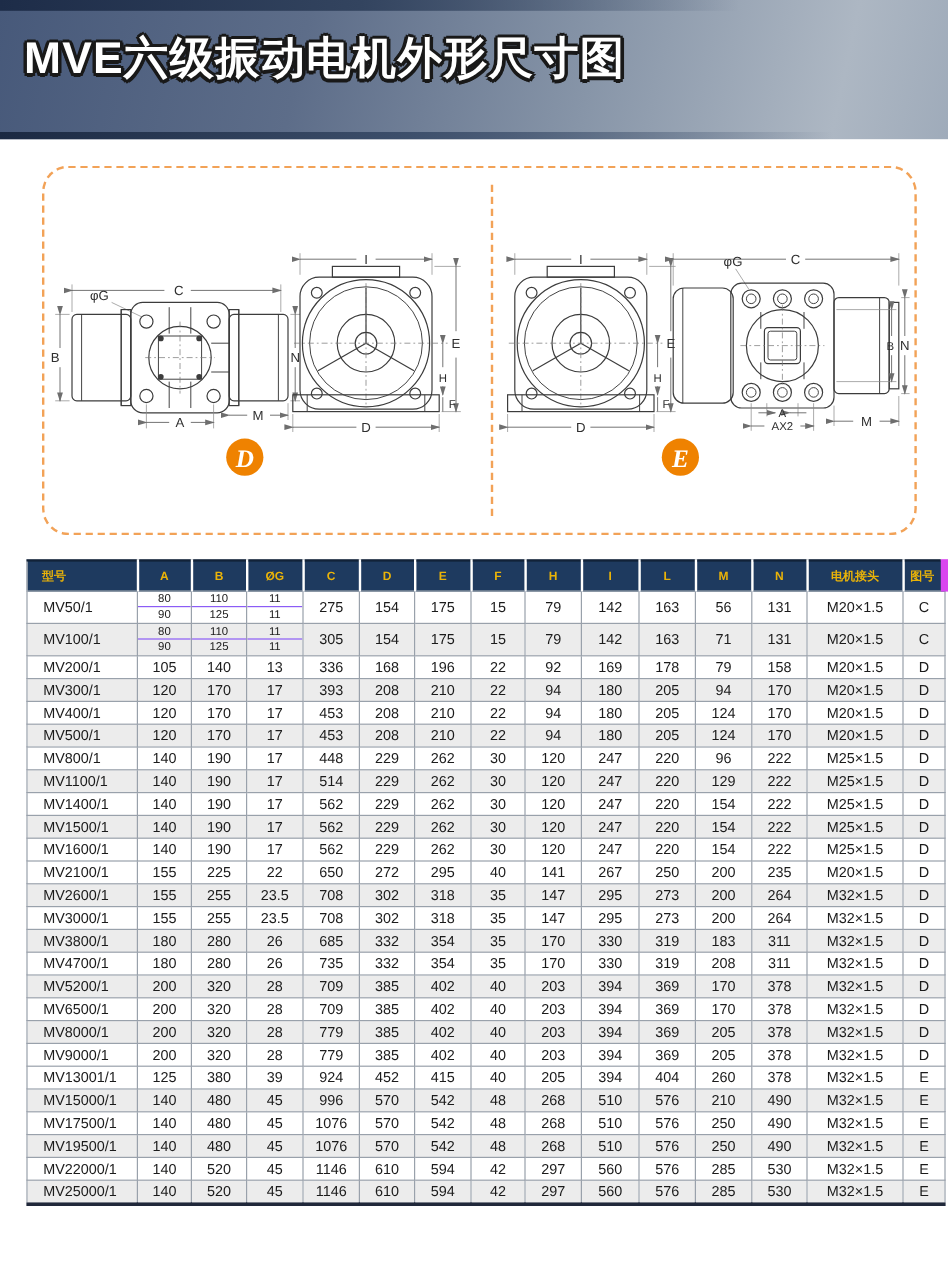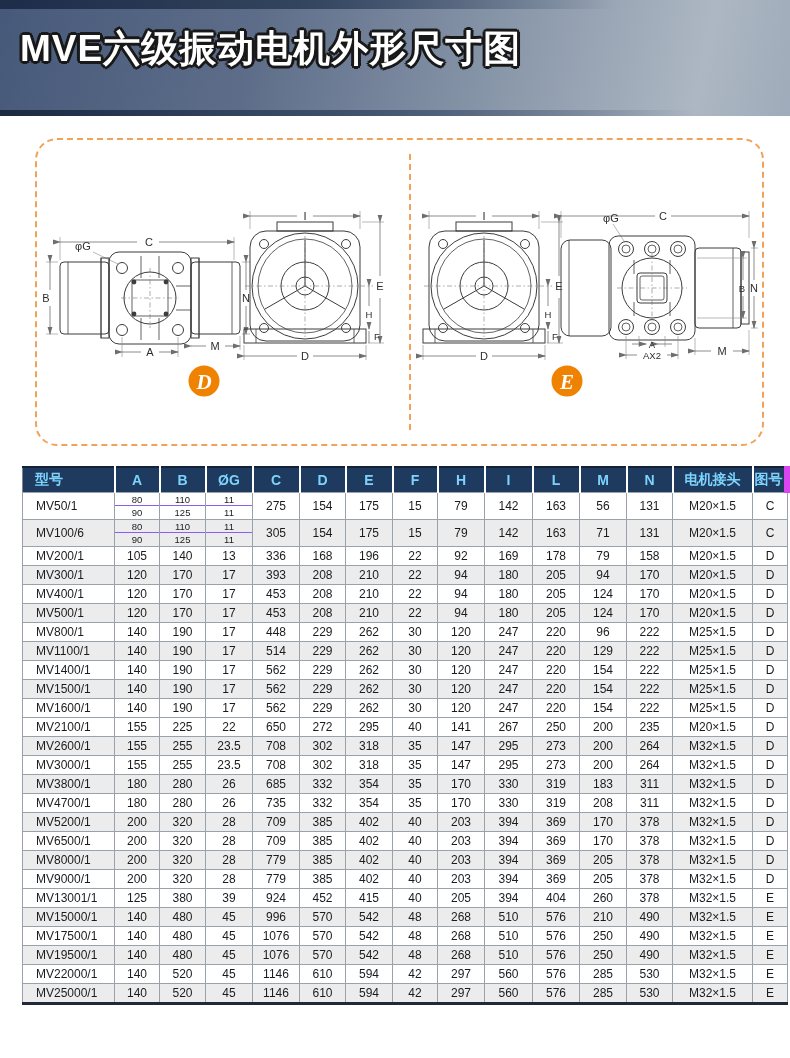--- a/index.html
+++ b/index.html
@@ -31,21 +31,21 @@
   .ext{stroke:#8a8a8a;stroke-width:0.6;fill:none;}
   .cl{stroke:#777;stroke-width:0.6;fill:none;stroke-dasharray:5 2.5 1.5 2.5;}
   .dimtxt{font-family:"Liberation Sans",sans-serif;font-size:11px;fill:#2e2e2e;}
   .dimtxt-s{font-family:"Liberation Sans",sans-serif;font-size:9.5px;fill:#2e2e2e;}
   .badge-circle{fill:#ef8200;}
   .badge-letter{font-family:"Liberation Serif",serif;font-size:21px;font-weight:bold;font-style:italic;fill:#ffffff;text-anchor:middle;}
 
   
   .spec-table{position:absolute;left:22px;top:466px;width:766px;border-collapse:collapse;table-layout:fixed;
     border:1px solid #7d8694;border-bottom:3px solid #20283a;}
-  .spec-table th{background:#1e3a5f;color:#7dd3fc;font-size:14px;font-weight:bold;height:24px;
+  .spec-table th{background:#1e3a5f;color:#eab308;font-size:10px;font-weight:bold;height:24px;
     border-right:2px solid #ffffff;border-top:2px solid #122238;padding:0;text-align:center;}
   .spec-table th.col-model{text-align:left;padding-left:12px;}
   .spec-table th:last-child{border-right:8px solid #d946ef;}
   .spec-table td{border:1px solid #99a1ab;font-size:12px;color:#1b1b1b;text-align:center;height:18px;
     padding:0;line-height:1.05;overflow:hidden;white-space:nowrap;}
   .spec-table td.cell-model{text-align:left;padding-left:13px;}
   .spec-table tr.alt{background:#ececec;}
   .spec-table tr{background:#ffffff;}
   .spec-table tr.split-row td{height:26px;}
   .split-box{display:flex;flex-direction:column;height:26px;justify-content:center;}
@@ -352,21 +352,21 @@
         <td>15</td>
         <td>79</td>
         <td>142</td>
         <td>163</td>
         <td>56</td>
         <td>131</td>
         <td class="cell-conn">M20×1.5</td>
         <td>C</td>
       </tr>
       <tr class="alt split-row">
-        <td class="cell-model">MV100/6</td>
+        <td class="cell-model">MV100/1</td>
         <td>
           <div class="split-box">
             <div>80</div>
             <div>90</div>
           </div>
         </td>
         <td>
           <div class="split-box">
             <div>110</div>
             <div>125</div>

